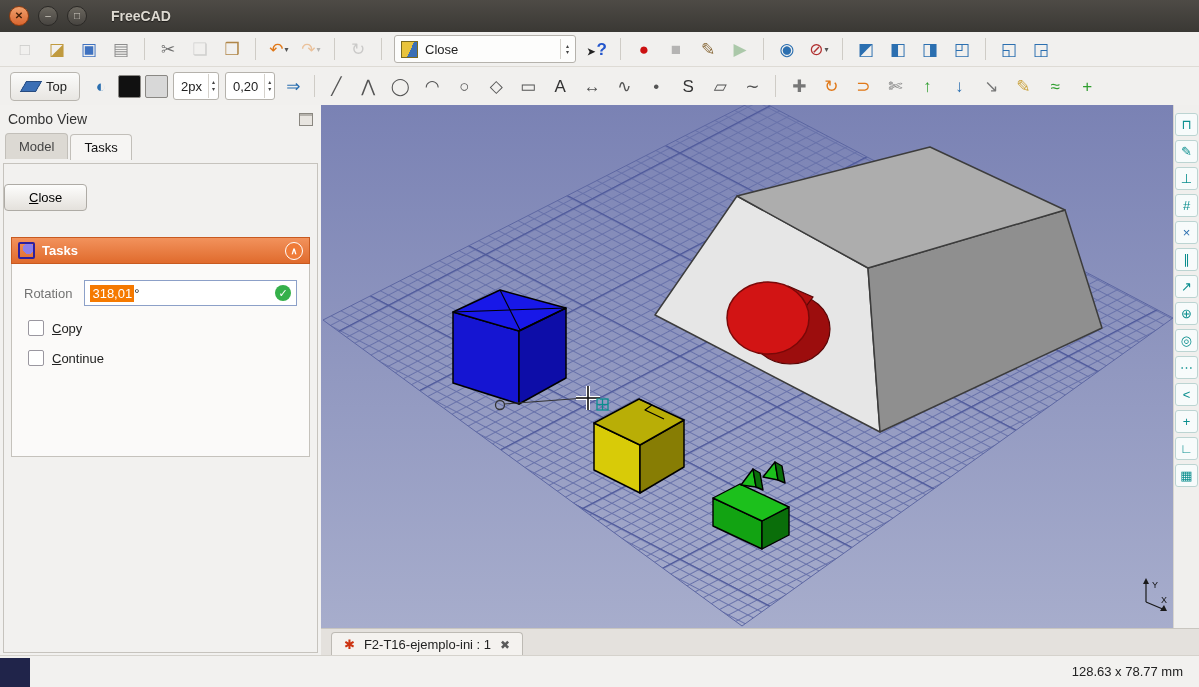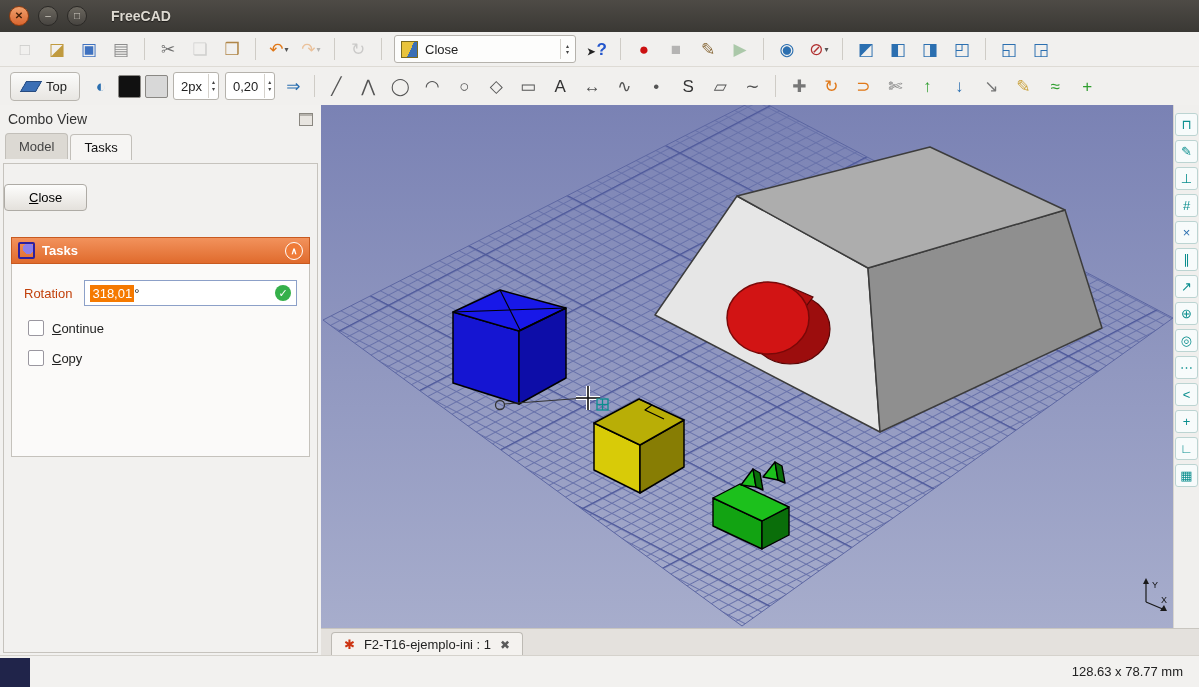--- a/index.html
+++ b/index.html
@@ -65,21 +65,21 @@
   .mnemonic::first-letter{text-decoration:underline;}
   .task-header{margin:10px 7px 0 7px;height:25px;display:flex;align-items:center;gap:7px;padding:0 6px;
     background:linear-gradient(#f2925c,#e06b2d);border:1px solid #c85a20;color:#fff;font-weight:bold;}
   .rotate-glyph{width:13px;height:13px;flex:0 0 13px;border:2px solid #2d1f9e;border-radius:2px;
     background:radial-gradient(circle at 65% 35%,#8d7fe8 0 45%,rgba(0,0,0,0) 46%);}
   .collapse-btn{margin-left:auto;width:16px;height:16px;border-radius:50%;background:#ef7b38;
     border:1px solid #fff;color:#fff;font-size:9px;display:flex;align-items:center;justify-content:center;}
   .task-body{margin:0 7px;background:#fbfaf9;border:1px solid #c5c2bc;border-top:none;
     padding:16px 12px;height:160px;}
   .rot-row{display:flex;align-items:center;gap:12px;}
-  .rot-label{color:#c2410c;}
+  .rot-label{color:#737373;}
   .rot-input{display:flex;align-items:center;flex:1;height:24px;border:1px solid #8ca0c8;
     background:#fff;padding:0 5px;}
   .rot-input .sel{background:#f57900;color:#fff;padding:1px 2px;}
   .valid-icon{margin-left:auto;width:16px;height:16px;border-radius:50%;background:#35b04a;
     color:#fff;font-size:11px;display:flex;align-items:center;justify-content:center;}
   .chk{display:flex;align-items:center;gap:8px;margin:14px 4px 0 4px;}
   .chk .box{width:14px;height:14px;background:#fff;border:1px solid #9a97a0;border-radius:2px;}
 
   
   .viewport{position:absolute;left:321px;top:105px;width:852px;height:523px;}
@@ -335,27 +335,27 @@
       </div>
       <div class="task-body" data-name="rotate-task-body">
         <div class="rot-row">
           <span class="rot-label" data-name="rotation-label">Rotation</span>
           <div class="rot-input" data-name="rotation-input">
             <span class="sel" data-name="rotation-value-selected">318,01</span>
             <span data-name="rotation-value-suffix"> °</span>
             <span class="valid-icon" data-name="valid-check-icon">✓</span>
           </div>
         </div>
+        <label class="chk" data-name="copy-checkbox">
+          <span class="box" data-name="copy-checkbox-box"></span>
+          <span class="mnemonic" data-name="copy-checkbox-label">Copy</span>
+        </label>
         <label class="chk" data-name="continue-checkbox">
           <span class="box" data-name="continue-checkbox-box"></span>
           <span class="mnemonic" data-name="continue-checkbox-label">Continue</span>
-        </label>
-        <label class="chk" data-name="copy-checkbox">
-          <span class="box" data-name="copy-checkbox-box"></span>
-          <span class="mnemonic" data-name="copy-checkbox-label">Copy</span>
         </label>
       </div>
     </div>
   </div>
 
   <div class="viewport" data-name="3d-viewport">
     <svg width="852" height="523" viewBox="321 105 852 523" data-name="3d-scene">
       <defs>
         <linearGradient id="bg" x1="0" y1="0" x2="0" y2="1">
           <stop offset="0" stop-color="#7a82b4"></stop>

